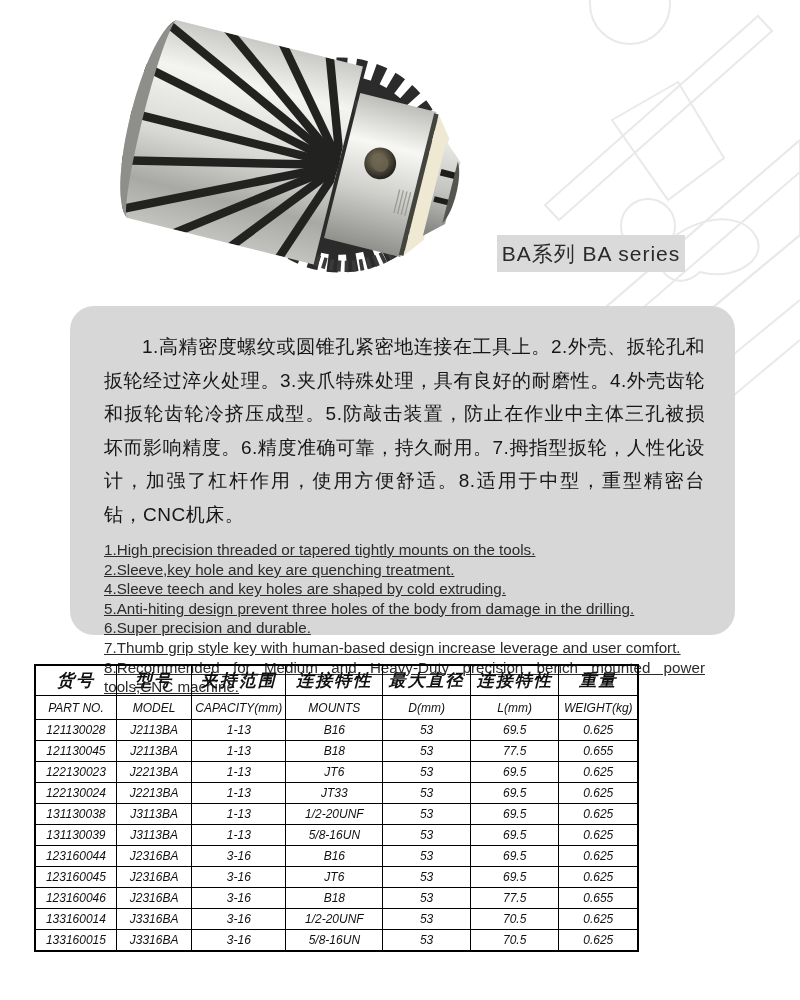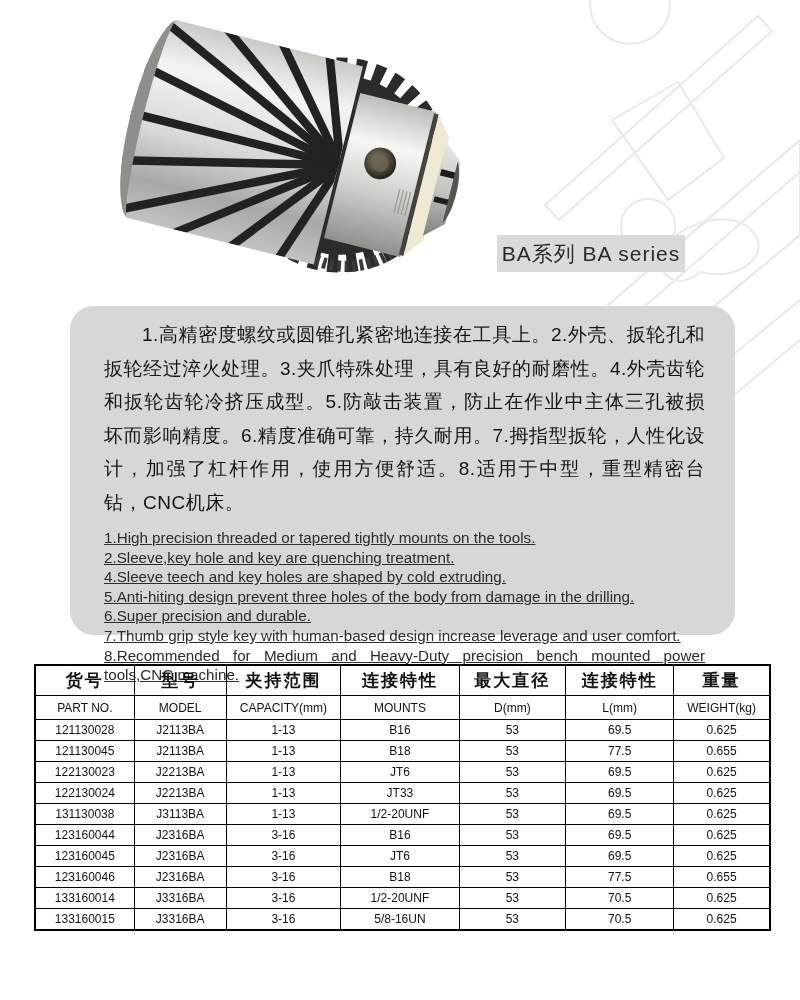--- a/index.html
+++ b/index.html
@@ -17,37 +17,38 @@
   .series-title{
     position:absolute;left:497px;top:197px;width:188px;height:37px;
     background:#dadada;color:#2a2a2a;font-size:21px;line-height:37px;
     text-align:center;letter-spacing:1px;margin-top:38px;
   }
 
   
   .desc-box{
     position:absolute;left:70px;top:306px;width:665px;height:329px;
     background:#d7d7d7;border-radius:24px;box-sizing:border-box;
-    padding:12px 30px 0 34px;
+    padding:24px 30px 0 34px;
   }
   .features-cn{
     margin:0;font-size:19px;line-height:33.5px;text-align:justify;
     text-indent:2em;color:#161616;font-weight:500;letter-spacing:.5px;
   }
   .features-en{
     margin:9px 0 0 0;padding:0;list-style:none;
     font-size:15.2px;line-height:19.6px;color:#2b2b2b;text-align:justify;
   }
   .features-en li{margin:0;text-decoration:underline;}
 
   
   table.spec{
-    position:absolute;left:34px;top:664px;width:737px;
+    position:absolute;left:34px;top:664px;width:605px;
     border-collapse:collapse;table-layout:fixed;
     border:2.6px solid #000;
+    font-style:italic;
   }
   table.spec th, table.spec td{
     border:1.6px solid #000;text-align:center;vertical-align:middle;
     padding:0;overflow:hidden;white-space:nowrap;color:#111;
   }
   tr.h-cn th{height:29px;font-size:17px;font-weight:600;letter-spacing:2px;}
   tr.h-en th{height:23px;font-size:12px;font-weight:400;}
   tbody.spec-body tr{height:21px;}
   tbody.spec-body td{font-size:12px;}
 </style>
@@ -236,20 +237,29 @@
         <tr>
           <td>131130038</td>
           <td>J3113BA</td>
           <td>1-13</td>
           <td>1/2-20UNF</td>
           <td>53</td>
           <td>69.5</td>
           <td>0.625</td>
         </tr>
         <tr>
+          <td>131130039</td>
+          <td>J3113BA</td>
+          <td>1-13</td>
+          <td>5/8-16UN</td>
+          <td>53</td>
+          <td>69.5</td>
+          <td>0.625</td>
+        </tr>
+        <tr>
           <td>123160044</td>
           <td>J2316BA</td>
           <td>3-16</td>
           <td>B16</td>
           <td>53</td>
           <td>69.5</td>
           <td>0.625</td>
         </tr>
         <tr>
           <td>123160045</td>

